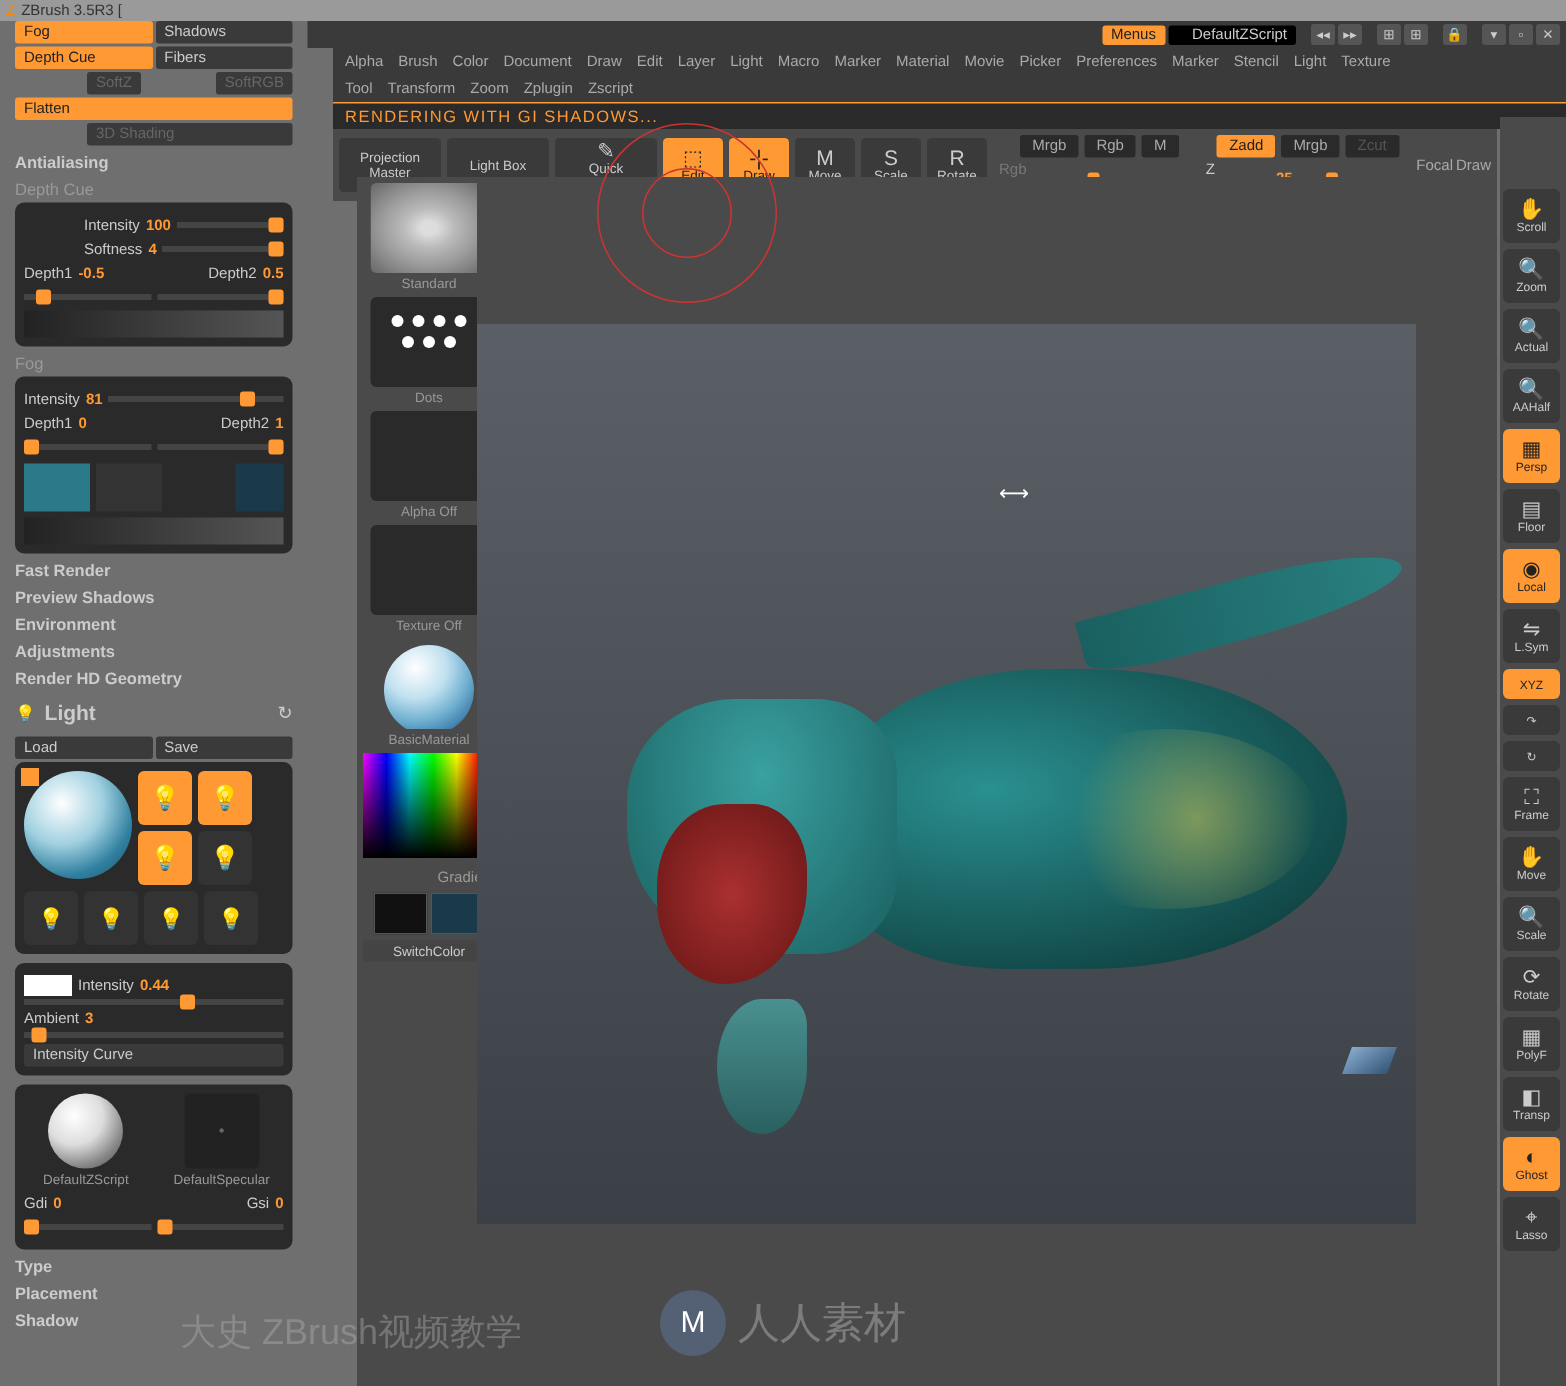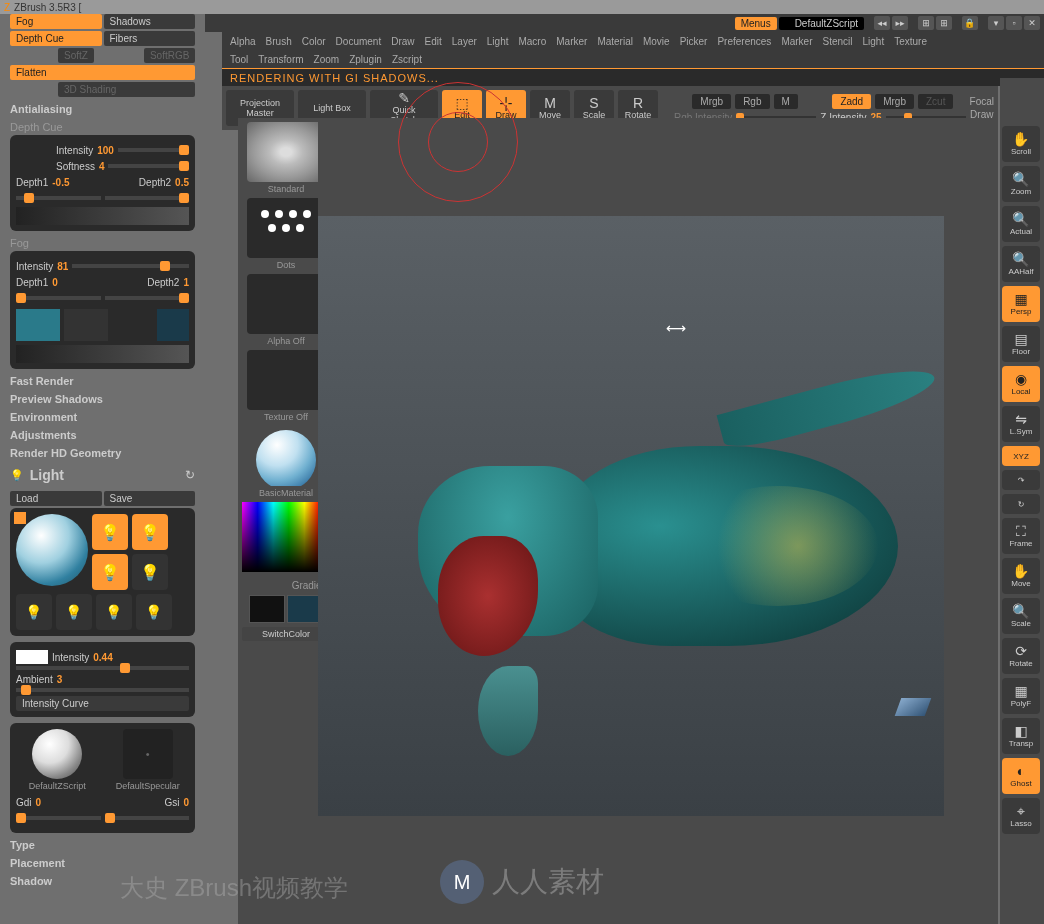--- a/index.html
+++ b/index.html
@@ -217,21 +217,21 @@
       <div class="mode-btn dim">Zcut</div>
     </div>
     <div style="display:flex;align-items:center;gap:4px;font-size:10px;color:#ccc">
       <span>Z Intensity</span>
       <span class="slider-val">25</span>
       <div class="mini-slider">
           <div class="mini-thumb" style="left:18px"></div>
         </div>
     </div>
   </div>
-  <div style="display:flex;flex-direction:column;gap:2px;align-items:center">
+  <div style="display:flex;flex-direction:row;gap:2px;align-items:center">
     <div class="focal-label">Focal</div>
     <div class="focal-label">Draw</div>
   </div>
 </div>
 
 <div class="left-panel" style="position:absolute;left:0;top:14px;bottom:0">
   <div class="btn-row">
     <div class="panel-btn active">Fog</div>
     <div class="panel-btn">Shadows</div>
   </div>

